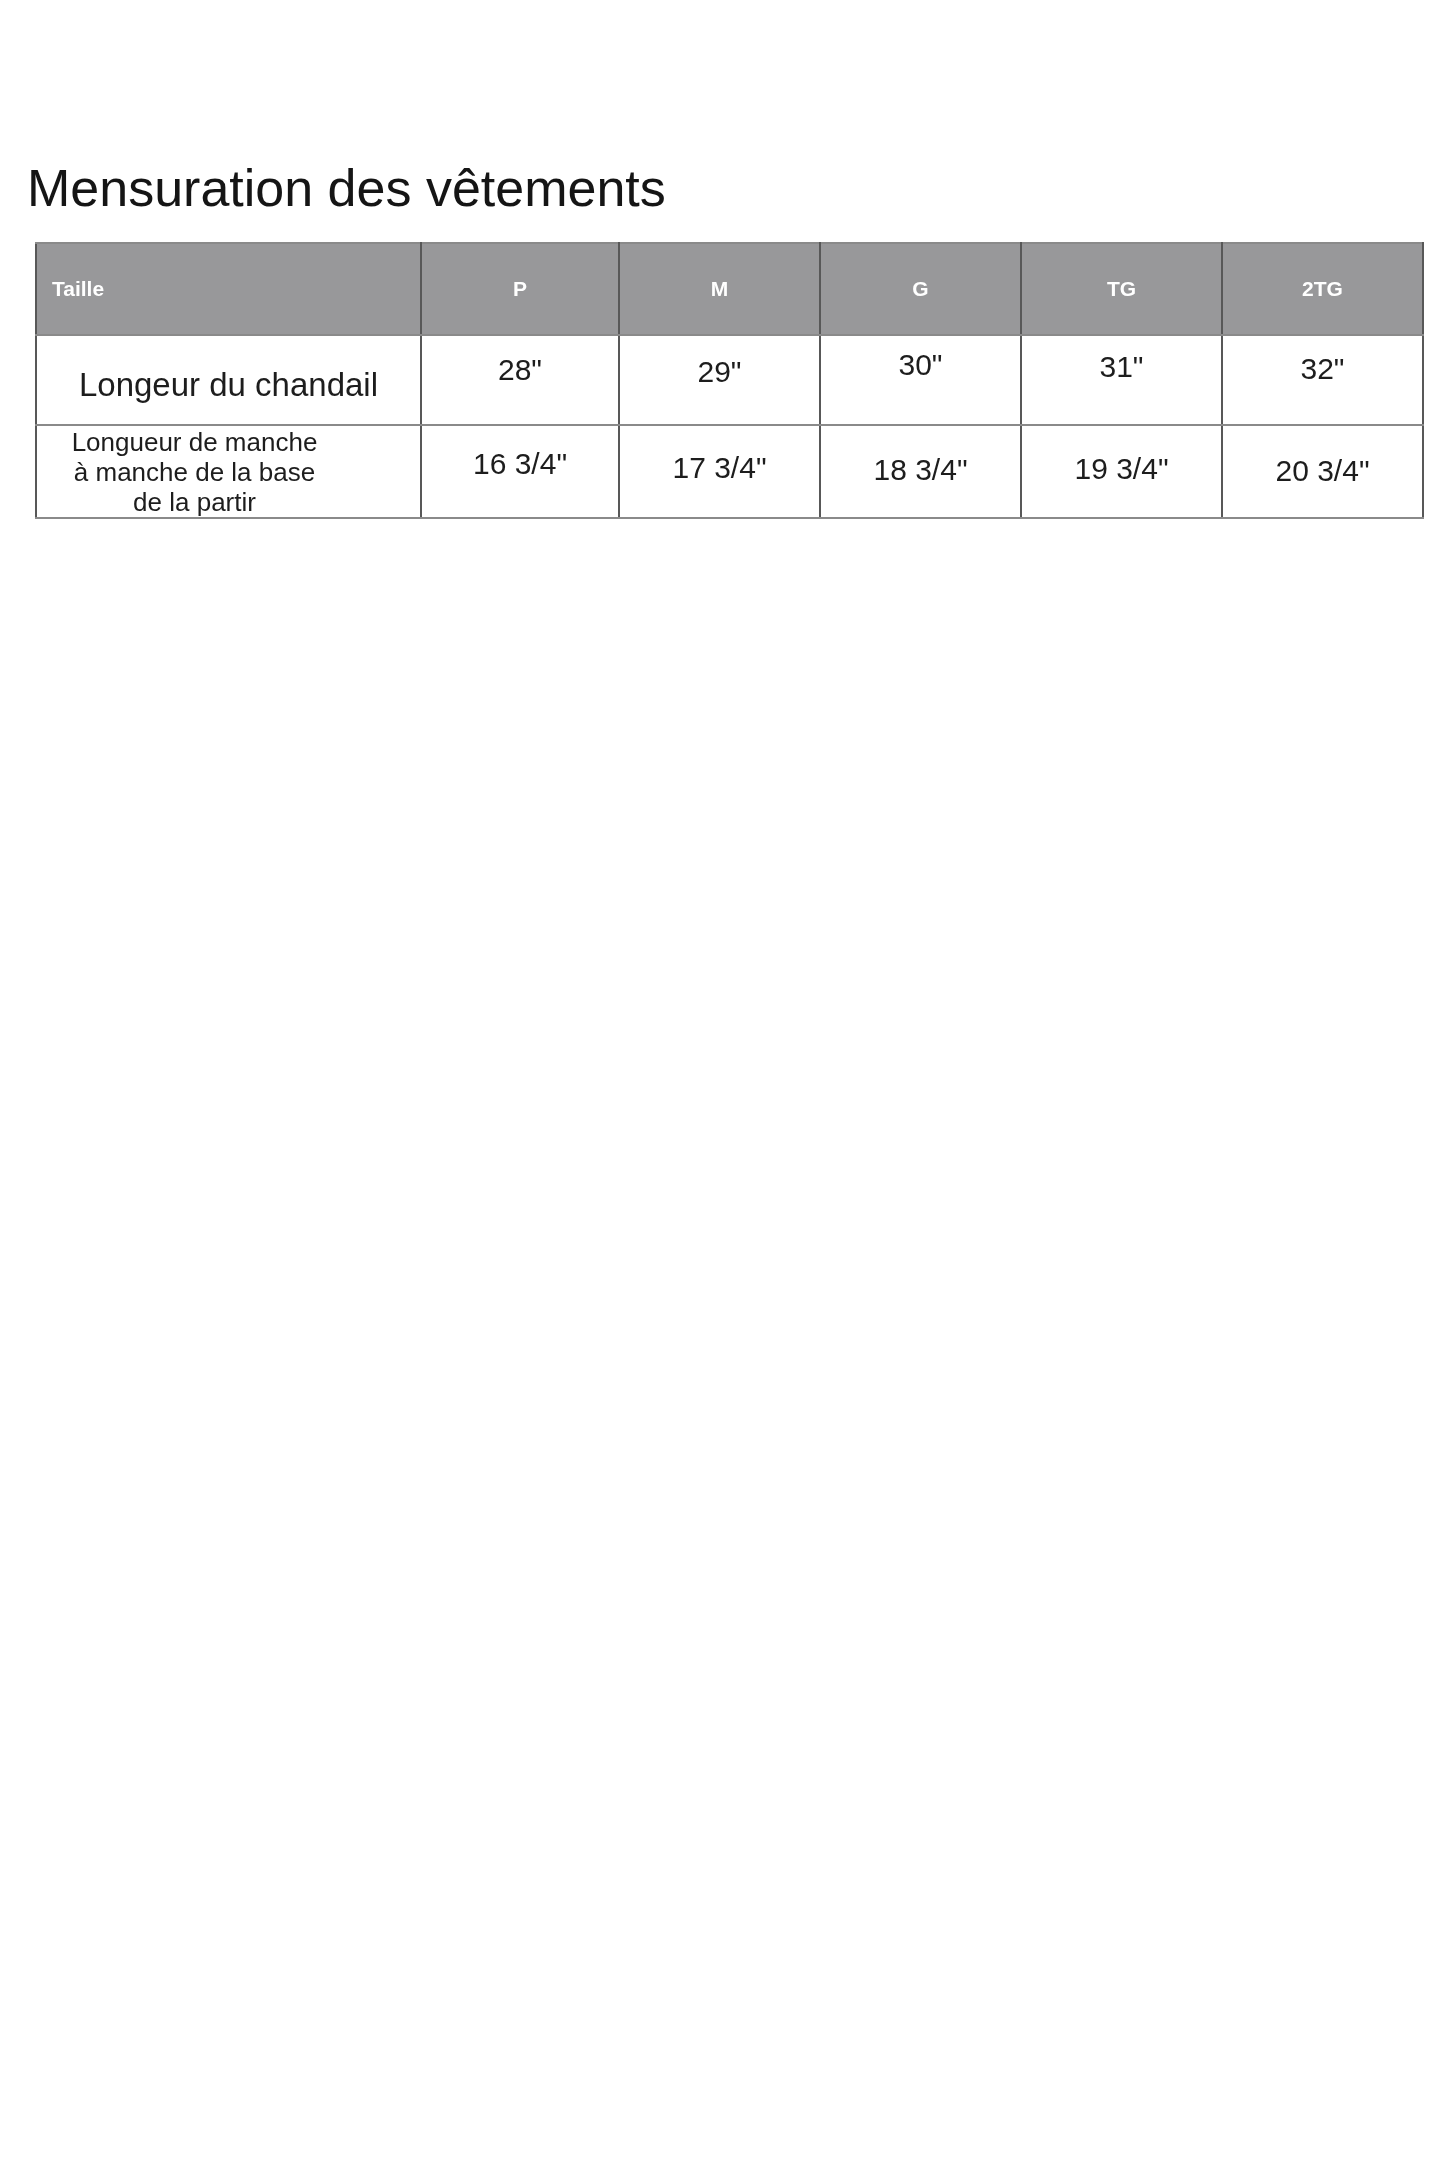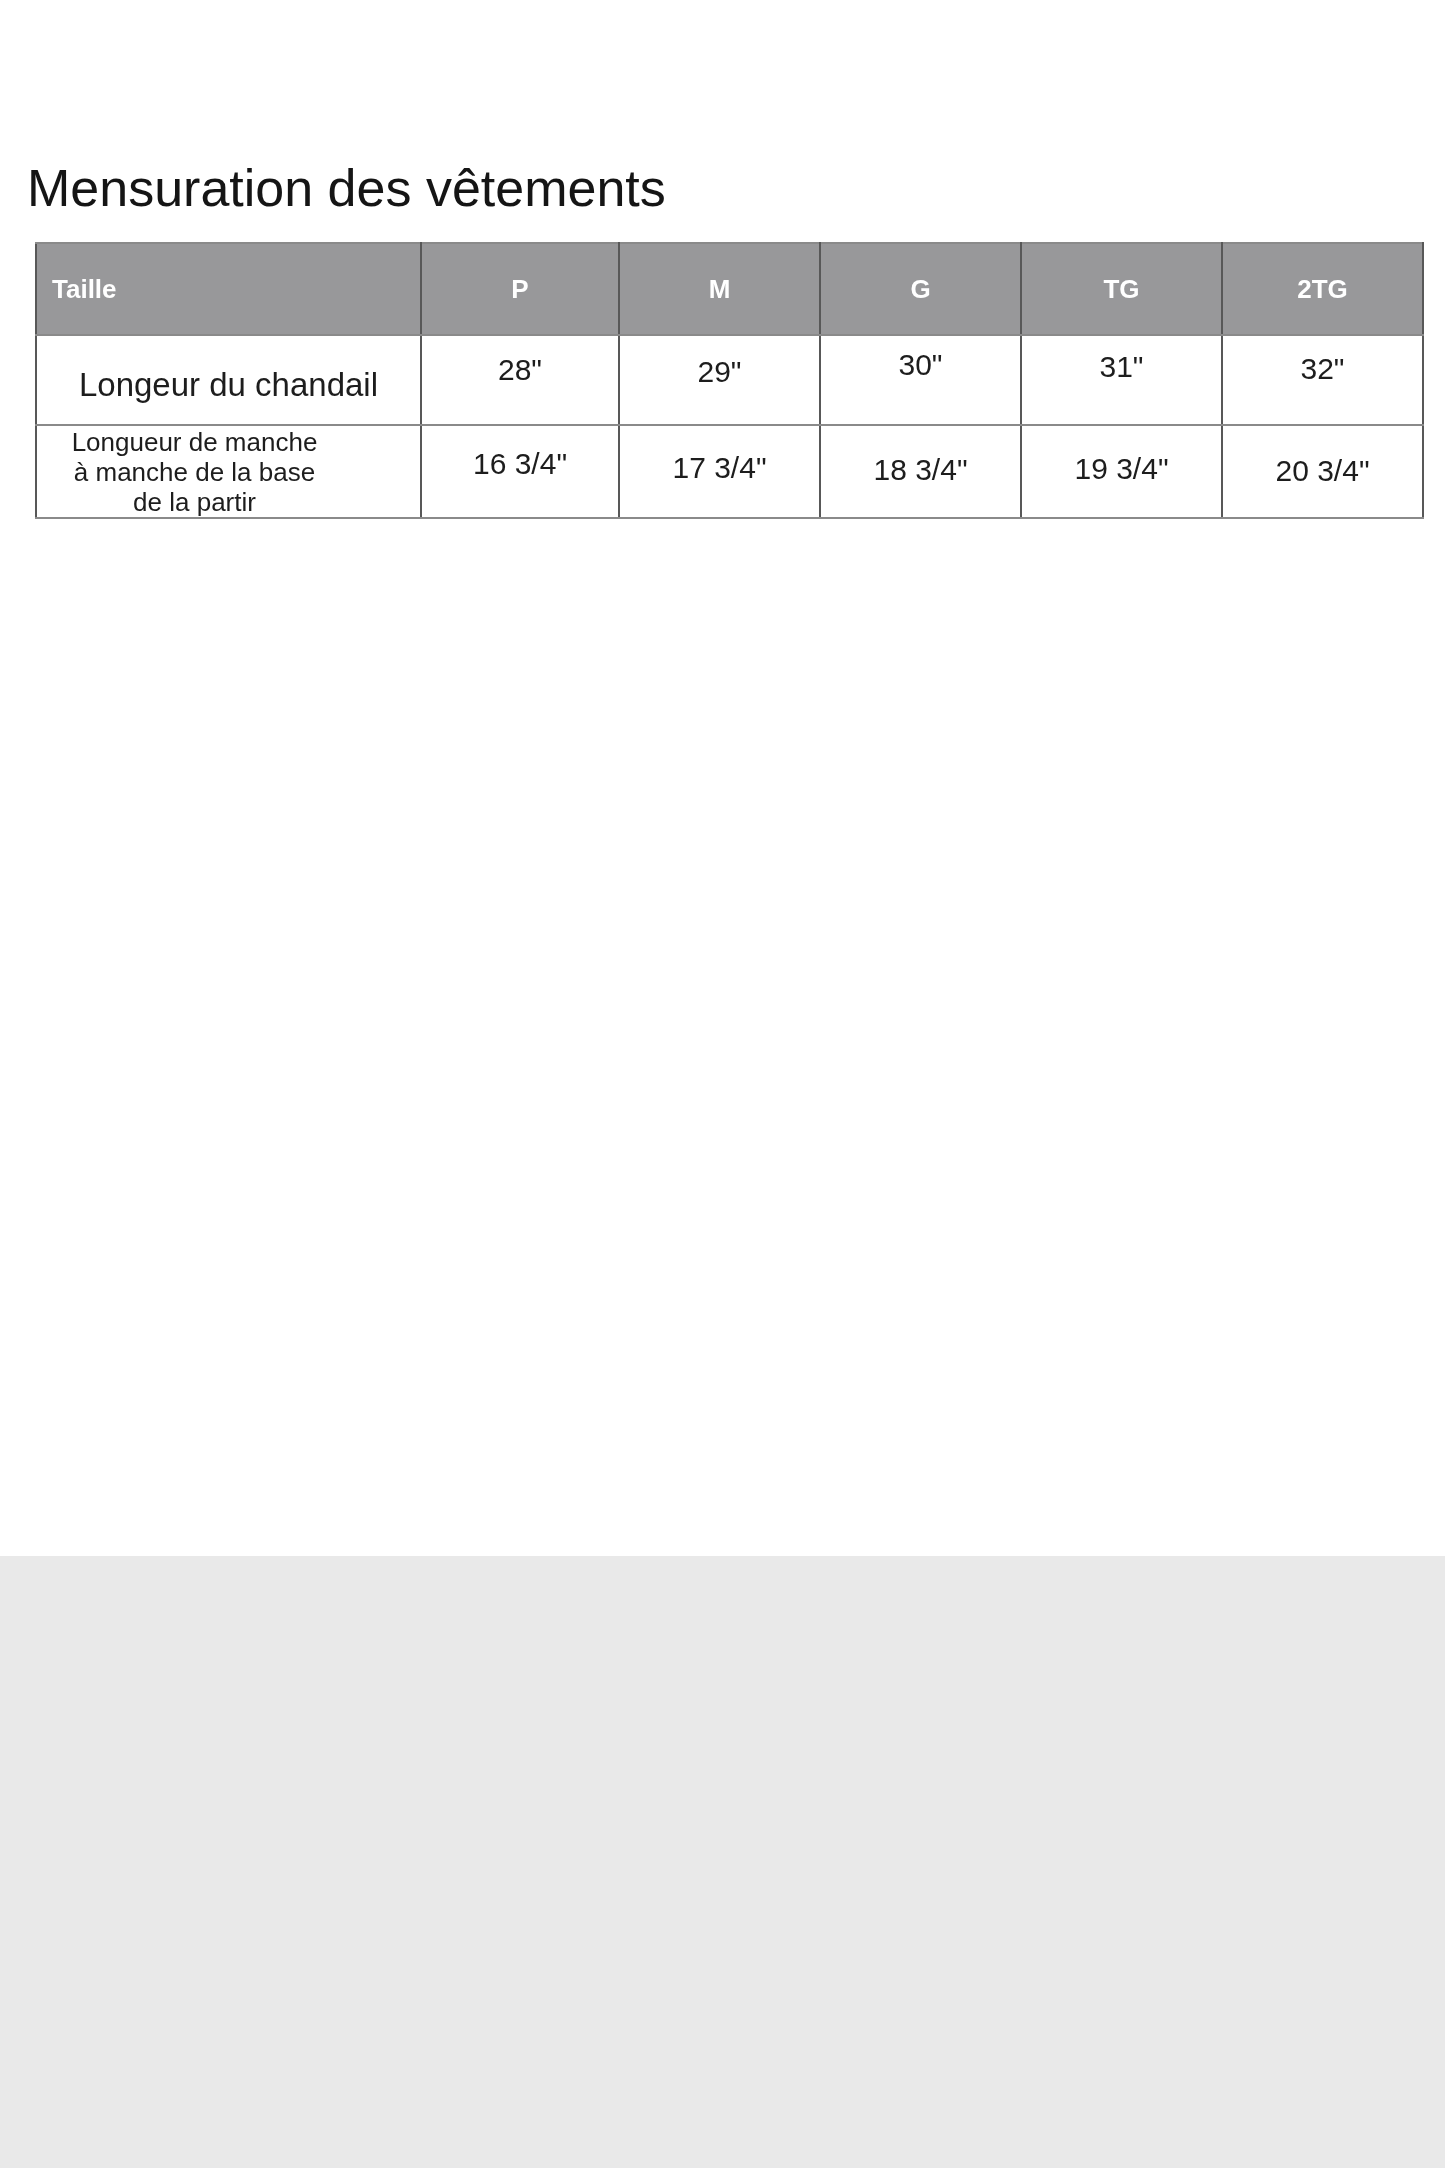--- a/index.html
+++ b/index.html
@@ -11,21 +11,21 @@
   }
   *{margin:0;padding:0;box-sizing:border-box;}
   html,body{background:#e9e9e9;}
   body{
     font-family:"Liberation Sans","DejaVu Sans",sans-serif;
     color:var(--body-text,#1D1D1D);
   }
   .page{
     position:relative;
     width:1445px;
-    height:1556px;
+    height:2168px;
     background:var(--page-background,#FFFFFF);
     overflow:hidden;
   }
   .title{
     position:absolute;
     left:27px;
     top:161px;
     font-size:52px;
     line-height:54px;
     font-weight:400;
@@ -47,21 +47,21 @@
     border-top:2px solid #8A8A8A;
     border-bottom:2px solid #8A8A8A;
     border-left:2px solid #585858;
     border-right:2px solid #585858;
     overflow:hidden;
   }
   .size-table th{
     height:92px;
     background:var(--header-background,#98989A);
     color:var(--header-text,#FFFFFF);
-    font-size:26px;
+    font-size:21px;
     font-weight:700;
     text-align:center;
     vertical-align:middle;
   }
   .size-table th.col-label{
     text-align:left;
     padding-left:15px;
   }
   .size-table td{
     vertical-align:middle;

